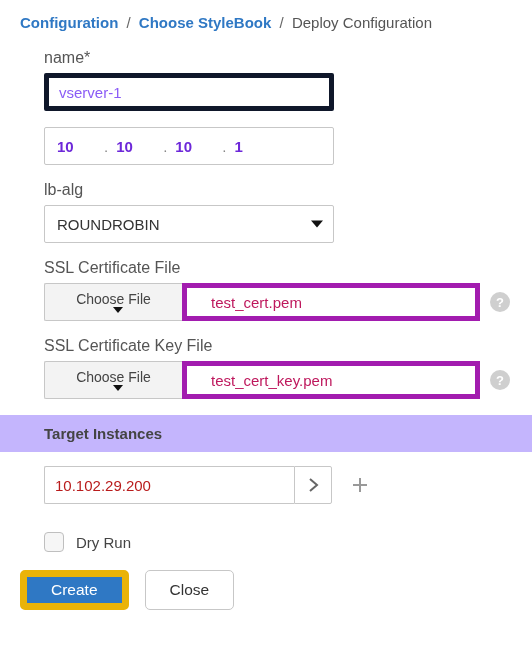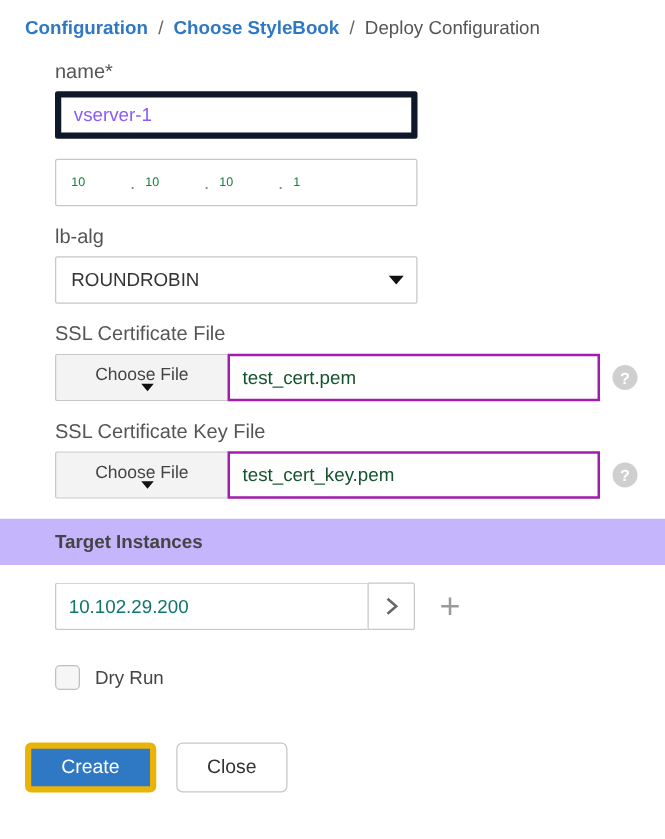--- a/index.html
+++ b/index.html
@@ -35,21 +35,21 @@
     border: 5px solid #0f172a;
     background: #fff;
     font-size: 15px;
     color: #8b5cf6;
     border-radius: 2px;
   }
   .ip-input { display: flex; align-items: center; width: 290px; height: 38px;
     border: 1px solid #c7c7c7; border-radius: 2px; padding: 0 4px; }
   .ip-octet {
     border: none; outline: none; width: 55px; text-align: left; padding: 6px 8px;
-    font-size: 10px; color: #15803d; background: transparent;
+    font-size: 15px; color: #6d28d9; background: transparent; font-weight: bold;
   }
   .ip-dot { color: #888; }
   .select-wrap {
     width: 290px; height: 38px; position: relative;
     border: 1px solid #c7c7c7; border-radius: 2px;
     display: flex; align-items: center; padding: 16px 12px;
   }
   .select-value { font-size: 15px; color: #333; }
   .select-caret {
     position: absolute; right: 10px; top: 50%; transform: translateY(-50%);
@@ -64,61 +64,61 @@
     border-right: none; font-size: 14px; color: #444;
     border-top-left-radius: 2px; border-bottom-left-radius: 2px; flex-direction: column;
   }
   .file-btn .caret {
     margin-left: 8px; width: 0; height: 0;
     border-left: 5px solid transparent; border-right: 5px solid transparent;
     border-top: 6px solid #111;
   }
   .file-name {
     flex: 0 0 298px; width: 298px; height: 38px;
-    border: 2px solid #a21caf; padding: 6px 10px; font-size: 15px;
-    color: #14532d; display: flex; align-items: center;
+    border: 5px solid #a21caf; padding: 6px 24px; font-size: 15px;
+    color: #be185d; display: flex; align-items: center;
   }
   .help-icon {
     margin-left: 10px; width: 20px; height: 20px; border-radius: 50%;
     background: #cfcfcf; color: #fff; font-weight: 700; font-size: 13px;
     display: flex; align-items: center; justify-content: center;
   }
   .section-header {
     margin: 0 -20px 14px -20px; padding: 10px 44px;
     background: #c4b5fd; font-weight: 700; color: #444; font-size: 15px;
   }
   .target-row { display: flex; align-items: center; }
   .target-input {
     width: 250px; height: 38px; border: 1px solid #c7c7c7;
-    border-right: none; padding: 6px 10px; font-size: 15px; color: #0f766e;
+    border-right: none; padding: 6px 10px; font-size: 15px; color: #b91c1c;
     border-top-left-radius: 2px; border-bottom-left-radius: 2px;
   }
   .target-btn {
     width: 38px; height: 38px; border: 1px solid #c7c7c7;
     background: #fff; display: flex; align-items: center; justify-content: center;
     border-top-right-radius: 2px; border-bottom-right-radius: 2px;
   }
   .target-btn svg { display: block; }
   .add-btn {
     margin-left: 16px; color: #999; font-size: 28px; line-height: 1;
     display: flex; align-items: center; justify-content: center;
     width: 24px; height: 24px;
   }
-  .checkbox-row { display: flex; align-items: center; margin: 28px 0 32px 0; }
+  .checkbox-row { display: flex; align-items: center; margin: 28px 0 8px 0; }
   .checkbox {
     width: 20px; height: 20px; border: 1px solid #bfbfbf; border-radius: 4px;
     background: #f6f6f6; margin-right: 12px;
   }
   .cb-label { font-size: 15px; color: #444; }
   .footer { display: flex; gap: 16px; padding: 0 20px 20px 20px; }
   .btn {
     height: 40px; padding: 0 24px; font-size: 15.5px;
     border-radius: 5px; display: inline-flex; align-items: center; justify-content: center;
   }
-  .btn-primary { background: #2f78c4; color: #fff; border: 5px solid #eab308; }
+  .btn-primary { background: #2f78c4; color: #fff; border: 7px solid #eab308; }
   .btn-secondary { background: #fff; color: #333; border: 1px solid #c7c7c7; }
 </style>
 </head>
 <body>
 
 <div class="content">
   <div class="breadcrumb">
     <a href="#">Configuration</a>
     <span class="sep">/</span>
     <a href="#">Choose StyleBook</a>

